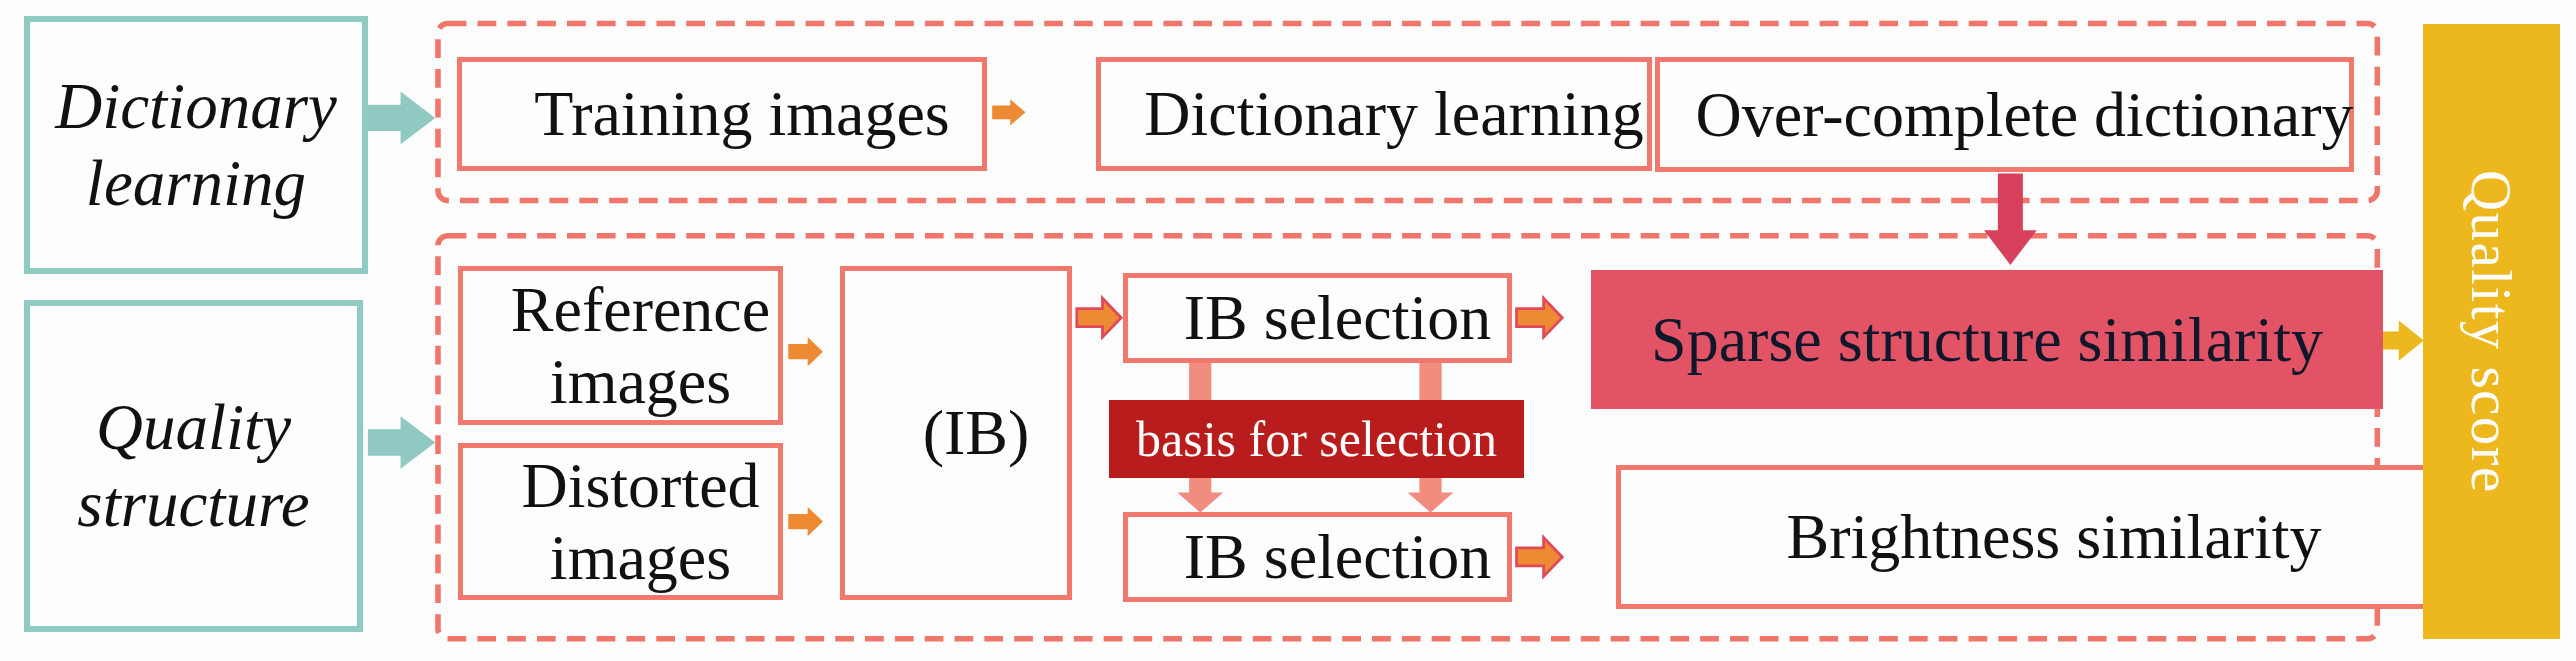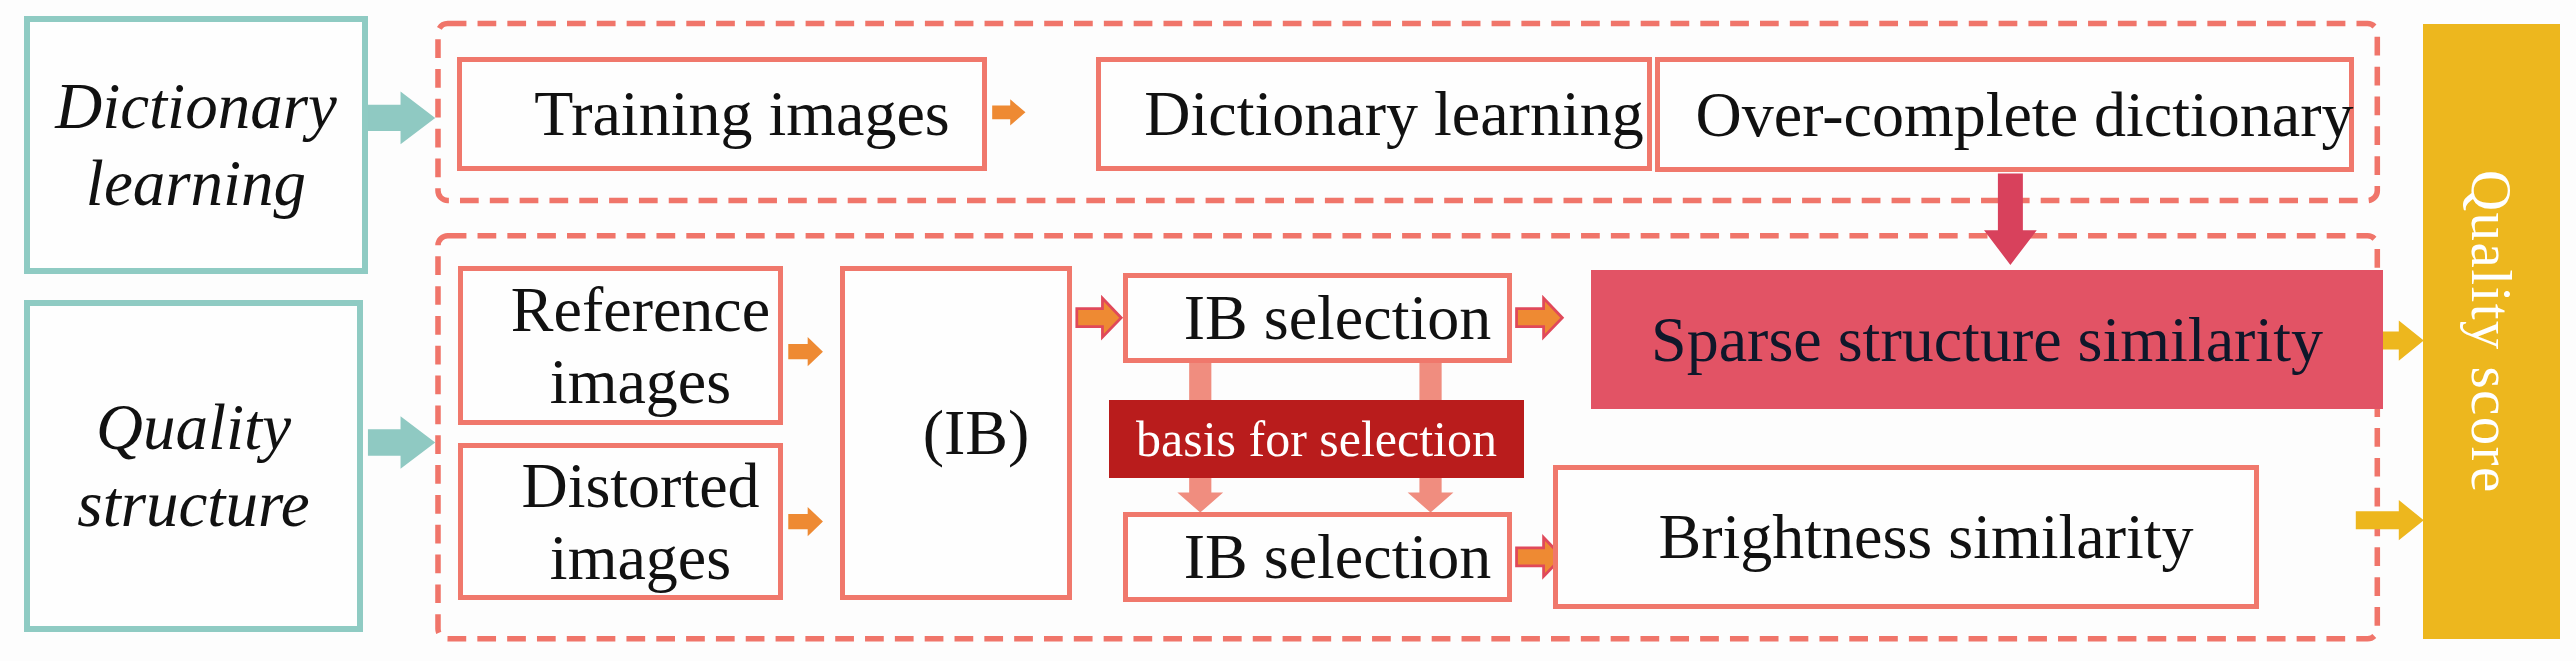--- a/index.html
+++ b/index.html
@@ -134,21 +134,21 @@
   </div>
 
   <div class="box fill-basis t-basis" style="left:1109px; top:400px; width:415px; height:78px;">
     <span>basis for selection</span>
   </div>
 
   <div class="box salmon-border t-main" style="left:1123px; top:512px; width:389px; height:90px;">
     <span>IB selection</span>
   </div>
 
-  <div class="box salmon-border t-main" style="left:1553px; top:465px; width:706px; height:144px;">
+  <div class="box salmon-border t-main" style="left:1616px; top:465px; width:836px; height:144px;">
     <span>Brightness similarity</span>
   </div>
 
   <div class="box fill-yellow" style="left:2423px; top:24px; width:137px; height:615px;">
     <span class="vtext">Quality score</span>
   </div>
 
 </div>
 
 

